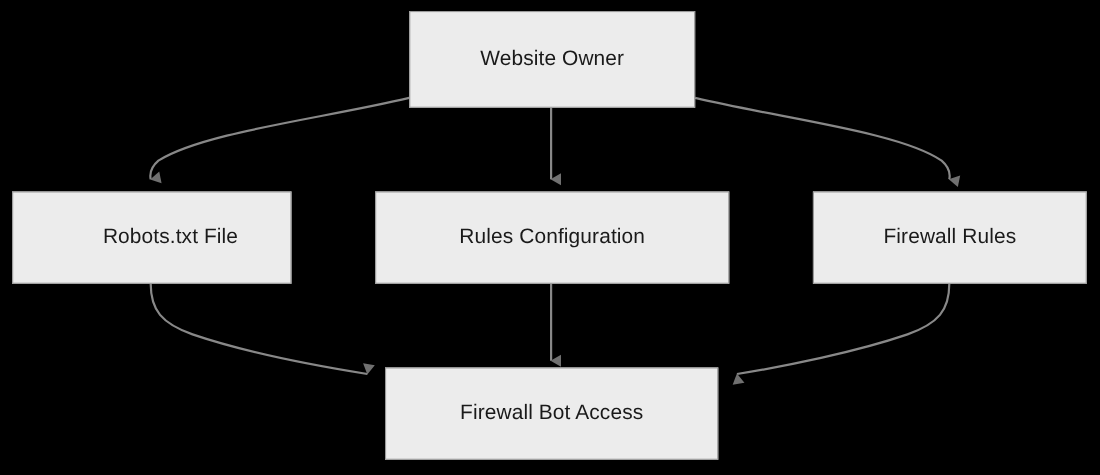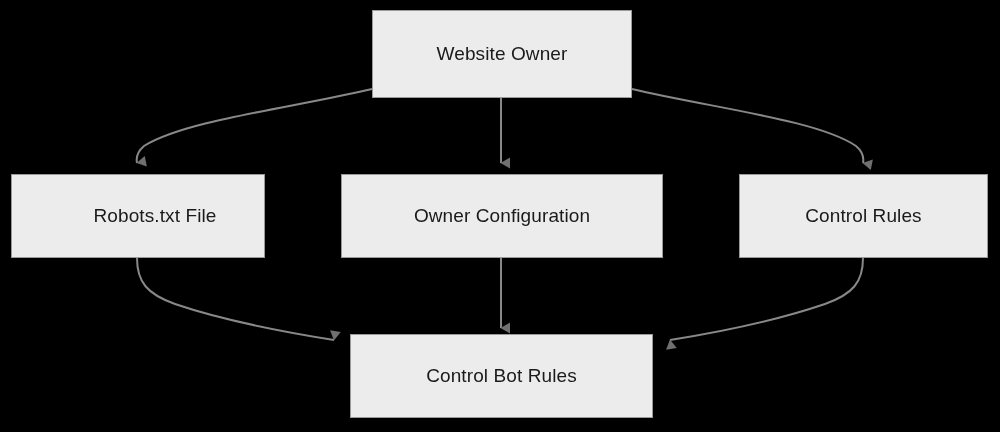--- a/index.html
+++ b/index.html
@@ -91,24 +91,24 @@
 
   <div class="node" id="node-website-owner">
     <span class="node-label">Website Owner</span>
   </div>
 
   <div class="node" id="node-robots-txt">
     <span class="node-label">Robots.txt File</span>
   </div>
 
   <div class="node" id="node-server-config">
-    <span class="node-label">Owner Configuration</span>
+    <span class="node-label">Rules Configuration</span>
   </div>
 
   <div class="node" id="node-firewall-rules">
-    <span class="node-label">Control Rules</span>
+    <span class="node-label">Firewall Rules</span>
   </div>
 
   <div class="node" id="node-control-bot">
-    <span class="node-label">Control Bot Rules</span>
+    <span class="node-label">Firewall Bot Access</span>
   </div>
 
 </div>
 
 </body></html>

